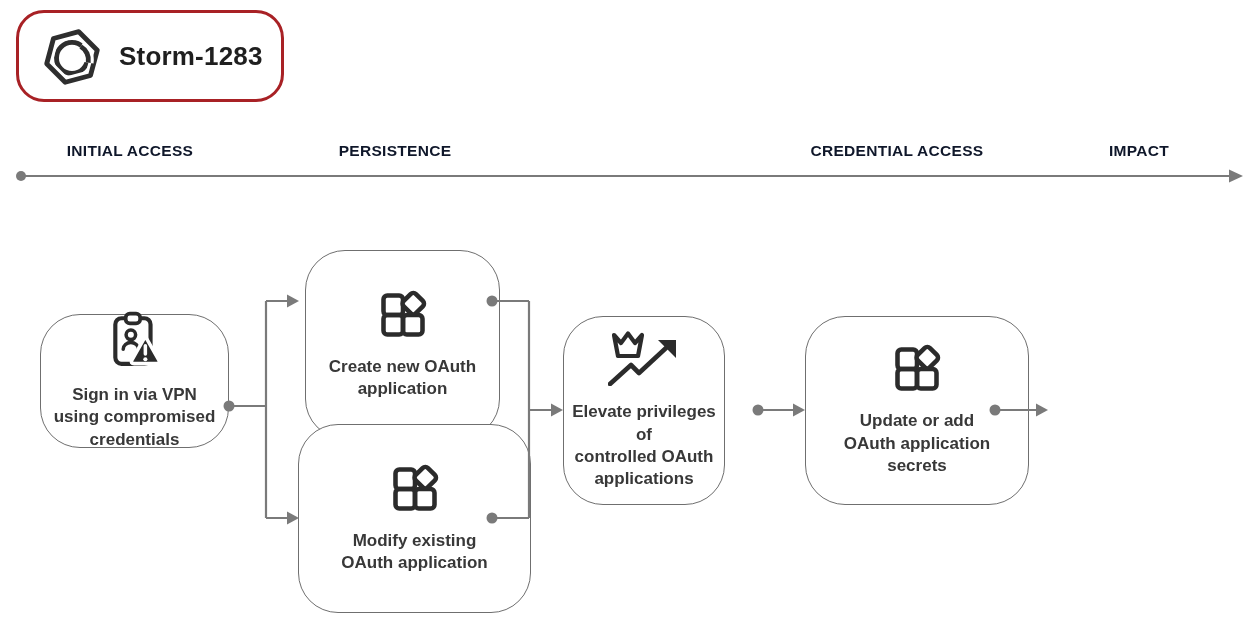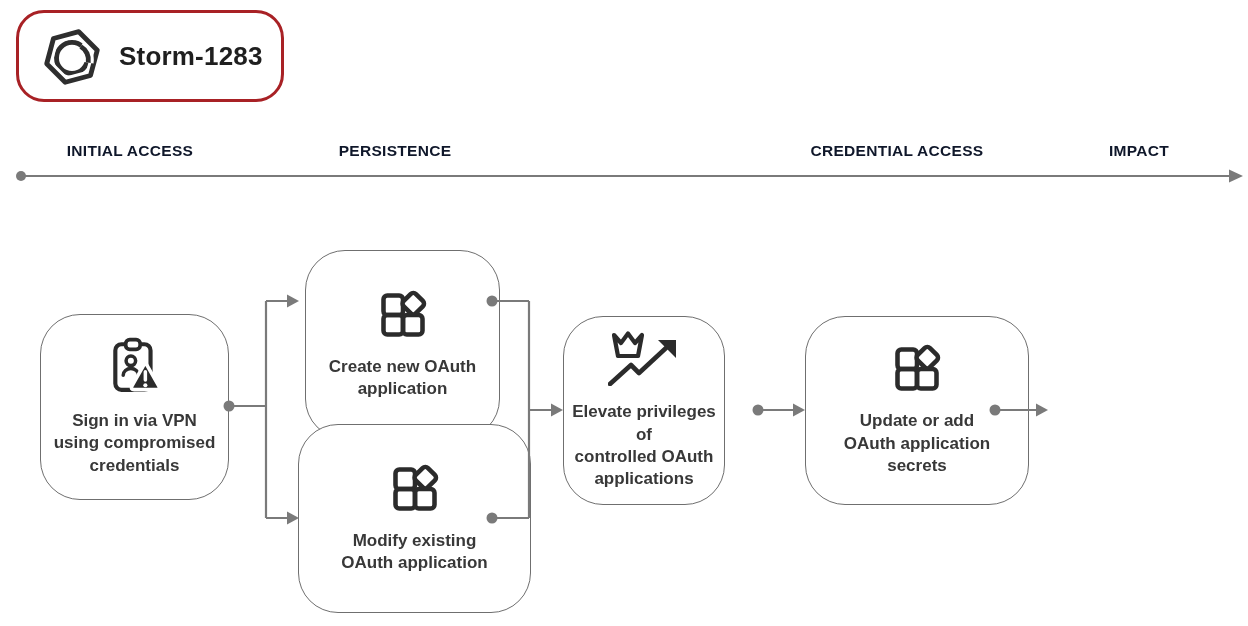--- a/index.html
+++ b/index.html
@@ -25,21 +25,21 @@
 
   
   .node{position:absolute;background:#fff;border:1.6px solid #6f6f6f;border-radius:40px;
         box-sizing:border-box;display:flex;flex-direction:column;align-items:center;
         justify-content:center;gap:15px;z-index:2;padding:0 8px;}
   .node-label{font-size:17px;line-height:1.32;font-weight:600;color:#383838;
               text-align:center;white-space:pre-line;}
   .node-icon{flex:0 0 auto;display:block;}
   .ic{stroke:#2b2b2b;fill:none;stroke-linejoin:round;stroke-linecap:round;}
 
-  .b1{left:40px; top:314px;width:189px;height:186px;}
+  .b1{left:40px; top:314px;width:189px;height:134px;}
   .b2{left:305px;top:206px;width:195px;height:189px;margin-top:44px;}
   .b3{left:298px;top:424px;width:233px;height:189px;}
   .b4{left:563px;top:316px;width:162px;height:189px;}
   .b5{left:805px;top:316px;width:224px;height:189px;}
   .b6{left:1047px;top:316px;width:186px;height:189px;}
 </style>
 </head>
 <body>
 
 <div class="canvas">

